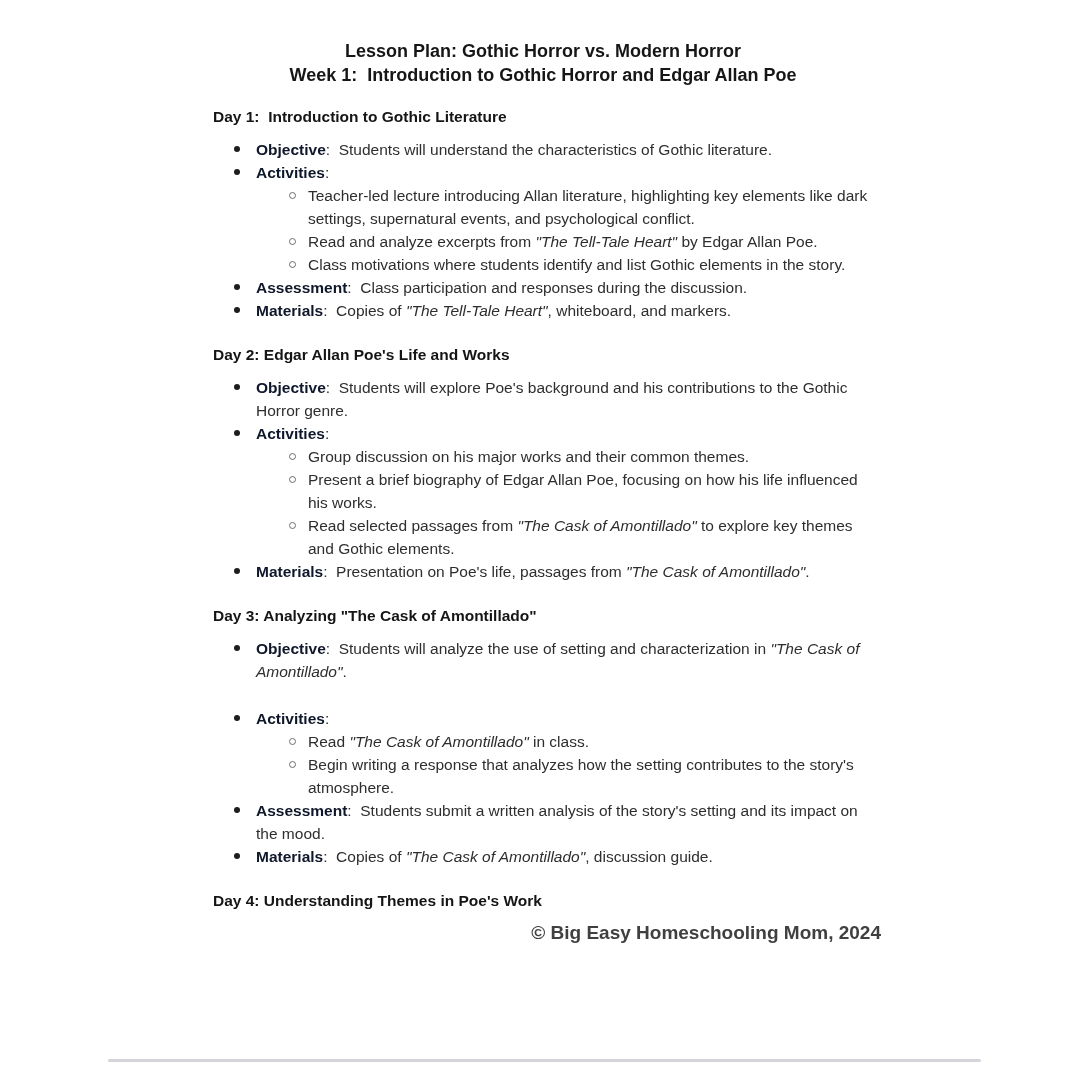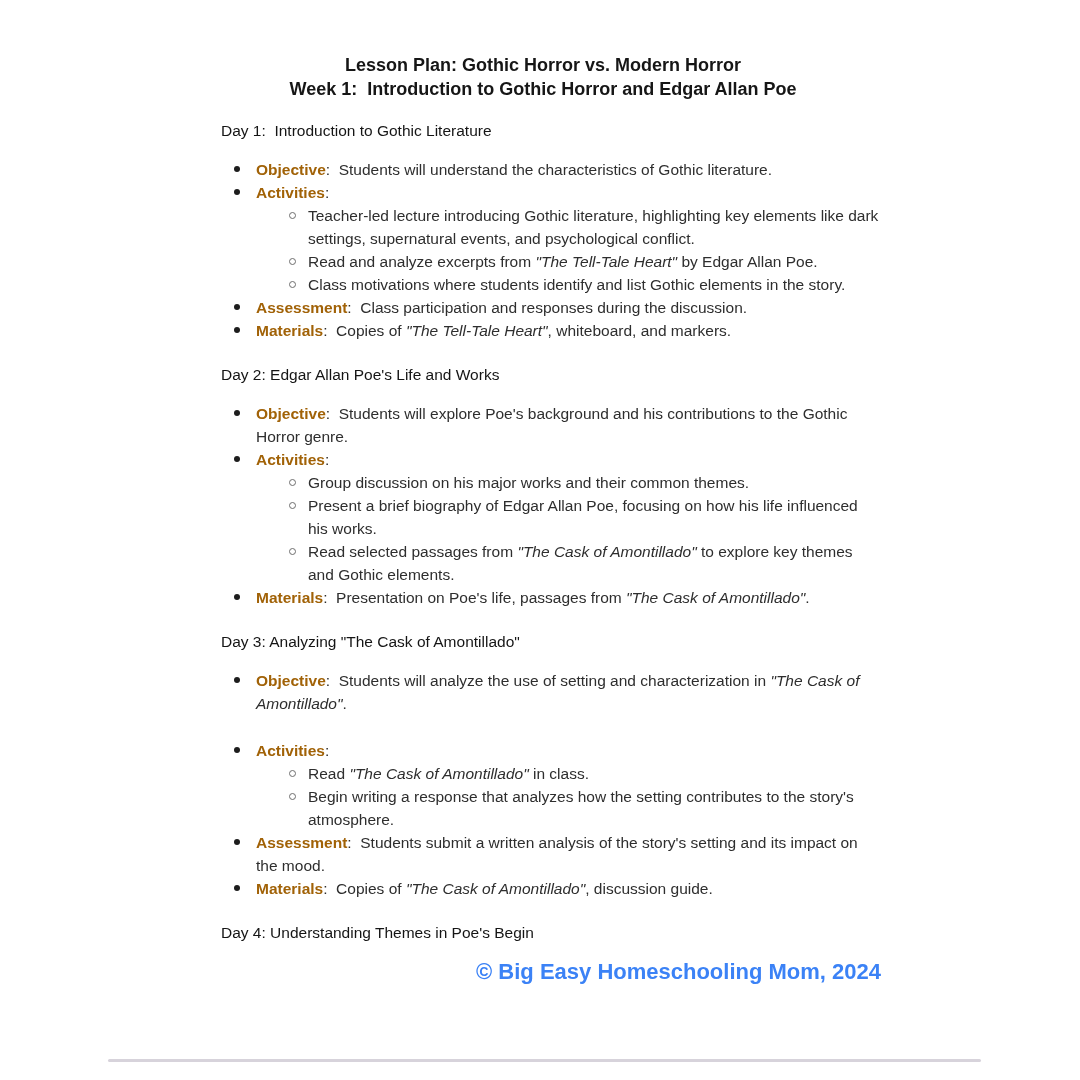--- a/index.html
+++ b/index.html
@@ -7,42 +7,42 @@
     padding: 0;
     width: 1080px;
     height: 1080px;
     background: #ffffff;
     overflow: hidden;
     font-family: "Liberation Sans", sans-serif;
   }
   .page {
     width: 676px;
     margin-left: 205px;
-    padding-top: 53px;
+    padding-top: 39px;
     color: #2e2e2e;
     font-size: 15.5px;
     line-height: 23px;
   }
   .title-block {
     text-align: center;
     font-weight: bold;
     font-size: 18px;
     line-height: 24px;
     color: #161616;
   }
   .title-line { white-space: pre-wrap; }
   .section { margin-top: 21px; }
   .section.first { margin-top: 18px; }
   .day-heading {
-    font-weight: normal;
+    font-weight: bold;
     font-size: 15.5px;
     line-height: 23px;
     color: #151515;
     white-space: pre-wrap;
-    margin: 16px;
+    margin: 8px;
   }
   .items { margin-top: 10px; }
   .item { position: relative; }
   .item.l1 { padding-left: 51px; }
   .item.l2 { padding-left: 103px; }
   .item.gap-after { margin-bottom: 24px; }
   .bullet-dot {
     position: absolute;
     left: 29px;
     top: 8px;
@@ -55,29 +55,29 @@
     position: absolute;
     left: 84px;
     top: 8px;
     width: 5px;
     height: 5px;
     border-radius: 50%;
     border: 1.5px solid #6e6e6e;
     background: transparent;
   }
   .item-text { white-space: pre-wrap; }
-  .run-b { font-weight: bold; color: #a16207; }
+  .run-b { font-weight: bold; color: #0f172a; }
   .run-i { font-style: italic; }
   .footer-copyright {
     margin-top: 9px;
     text-align: right;
     font-weight: bold;
-    font-size: 22px;
+    font-size: 19px;
     line-height: 24px;
-    color: #3b82f6;
+    color: #404040;
     white-space: pre-wrap;
   }
   .bottom-divider {
     position: absolute;
     left: 108px;
     top: 1059px;
     width: 873px;
     height: 3px;
     background: #d7d3db;
     border-radius: 2px;
@@ -91,21 +91,21 @@
     <div class="title-line">Lesson Plan: Gothic Horror vs. Modern Horror</div>
     <div class="title-line">Week 1:  Introduction to Gothic Horror and Edgar Allan Poe</div>
   </div>
 
   <main id="lesson-content">
       <section class="section first">
         <h2 class="day-heading">Day 1:  Introduction to Gothic Literature</h2>
         <div class="items">
           <div class="item l1"><span class="bullet-dot"></span><span class="item-text"><span class="run-b ">Objective</span><span class="">:  Students will understand the characteristics of Gothic literature.</span></span></div>
           <div class="item l1"><span class="bullet-dot"></span><span class="item-text"><span class="run-b ">Activities</span><span class="">:</span></span></div>
-          <div class="item l2"><span class="bullet-circle"></span><span class="item-text"><span class="">Teacher-led lecture introducing Gothic literature, highlighting key elements like dark settings, supernatural events, and psychological conflict.</span></span></div>
+          <div class="item l2"><span class="bullet-circle"></span><span class="item-text"><span class="">Teacher-led lecture introducing Allan literature, highlighting key elements like dark settings, supernatural events, and psychological conflict.</span></span></div>
           <div class="item l2"><span class="bullet-circle"></span><span class="item-text"><span class="">Read and analyze excerpts from </span><span class="run-i">"The Tell-Tale Heart"</span><span class=""> by Edgar Allan Poe.</span></span></div>
           <div class="item l2"><span class="bullet-circle"></span><span class="item-text"><span class="">Class motivations where students identify and list Gothic elements in the story.</span></span></div>
           <div class="item l1"><span class="bullet-dot"></span><span class="item-text"><span class="run-b ">Assessment</span><span class="">:  Class participation and responses during the discussion.</span></span></div>
           <div class="item l1"><span class="bullet-dot"></span><span class="item-text"><span class="run-b ">Materials</span><span class="">:  Copies of </span><span class="run-i">"The Tell-Tale Heart"</span><span class="">, whiteboard, and markers.</span></span></div>
         </div>
       </section>
       <section class="section">
         <h2 class="day-heading">Day 2: Edgar Allan Poe's Life and Works</h2>
         <div class="items">
           <div class="item l1"><span class="bullet-dot"></span><span class="item-text"><span class="run-b ">Objective</span><span class="">:  Students will explore Poe's background and his contributions to the Gothic Horror genre.</span></span></div>
@@ -121,20 +121,20 @@
         <div class="items">
           <div class="item l1 gap-after"><span class="bullet-dot"></span><span class="item-text"><span class="run-b ">Objective</span><span class="">:  Students will analyze the use of setting and characterization in </span><span class="run-i">"The Cask of Amontillado"</span><span class="">.</span></span></div>
           <div class="item l1"><span class="bullet-dot"></span><span class="item-text"><span class="run-b ">Activities</span><span class="">:</span></span></div>
           <div class="item l2"><span class="bullet-circle"></span><span class="item-text"><span class="">Read </span><span class="run-i">"The Cask of Amontillado"</span><span class=""> in class.</span></span></div>
           <div class="item l2"><span class="bullet-circle"></span><span class="item-text"><span class="">Begin writing a response that analyzes how the setting contributes to the story's atmosphere.</span></span></div>
           <div class="item l1"><span class="bullet-dot"></span><span class="item-text"><span class="run-b ">Assessment</span><span class="">:  Students submit a written analysis of the story's setting and its impact on the mood.</span></span></div>
           <div class="item l1"><span class="bullet-dot"></span><span class="item-text"><span class="run-b ">Materials</span><span class="">:  Copies of </span><span class="run-i">"The Cask of Amontillado"</span><span class="">, discussion guide.</span></span></div>
         </div>
       </section>
       <section class="section">
-        <h2 class="day-heading">Day 4: Understanding Themes in Poe's Begin</h2>
+        <h2 class="day-heading">Day 4: Understanding Themes in Poe's Work</h2>
       </section>
     </main>
 
   <div class="footer-copyright">© Big Easy Homeschooling Mom, 2024</div>
 </div>
 
 <div class="bottom-divider"></div>
 
 </body></html>

